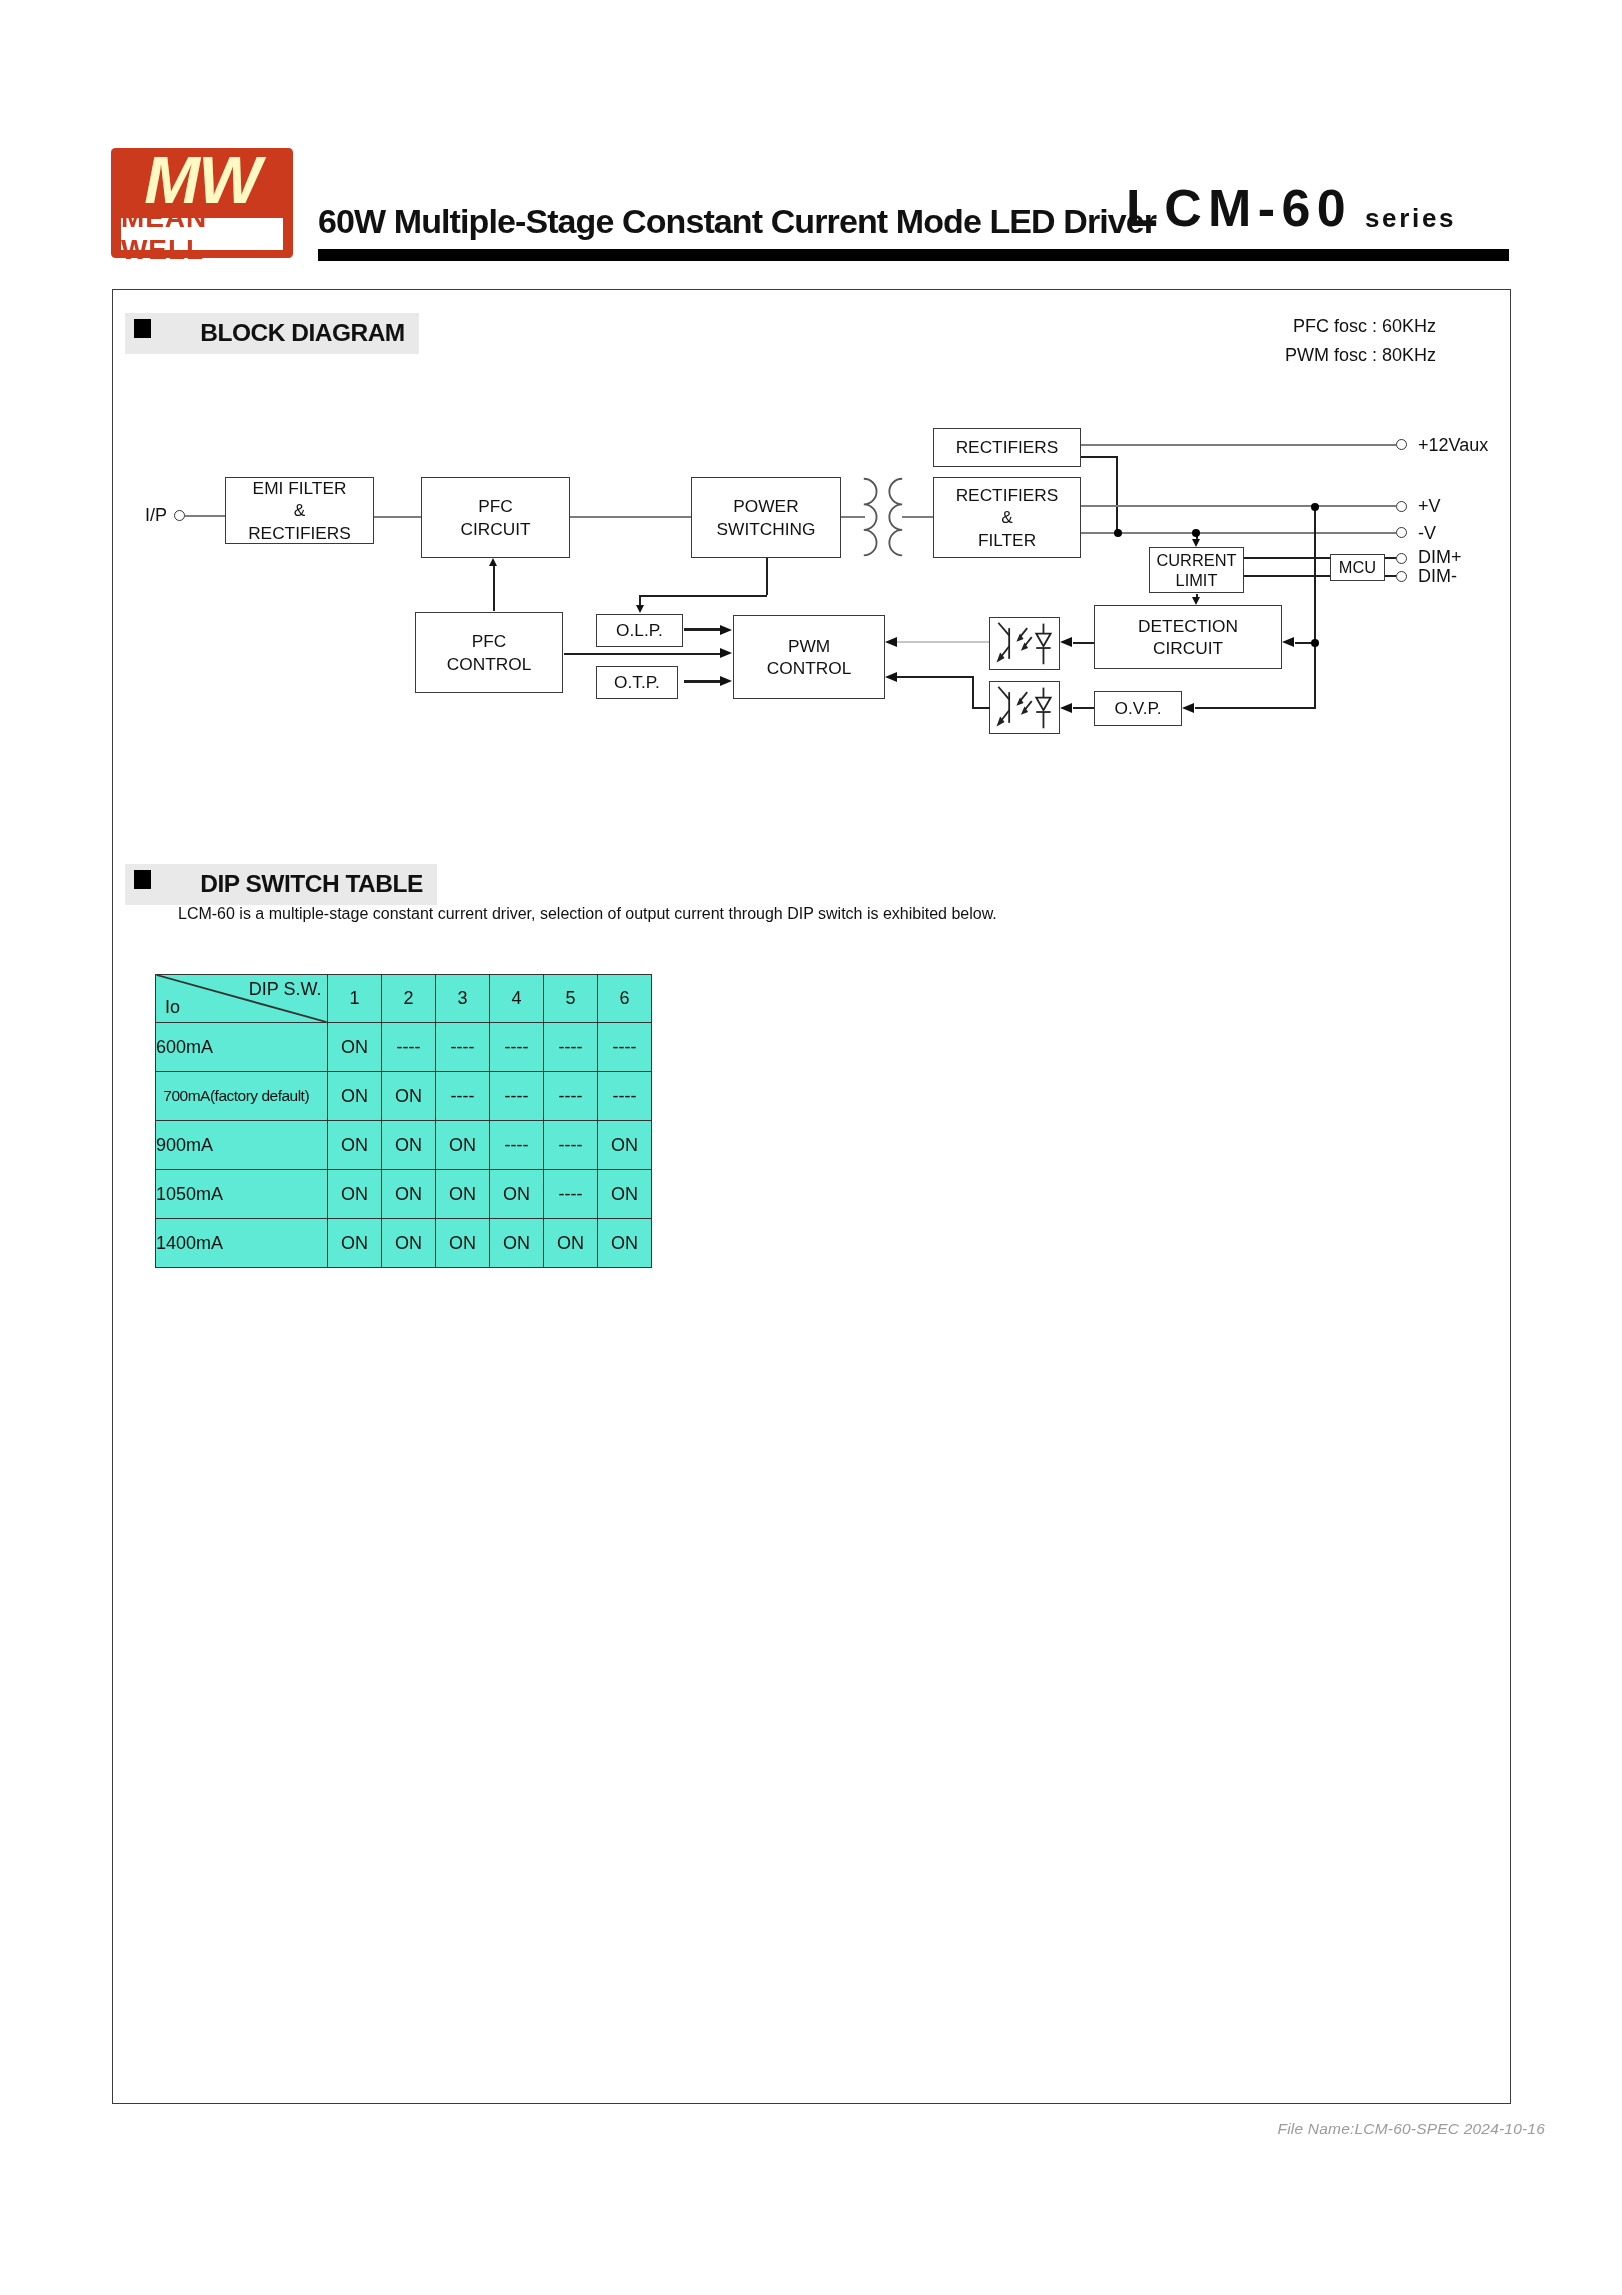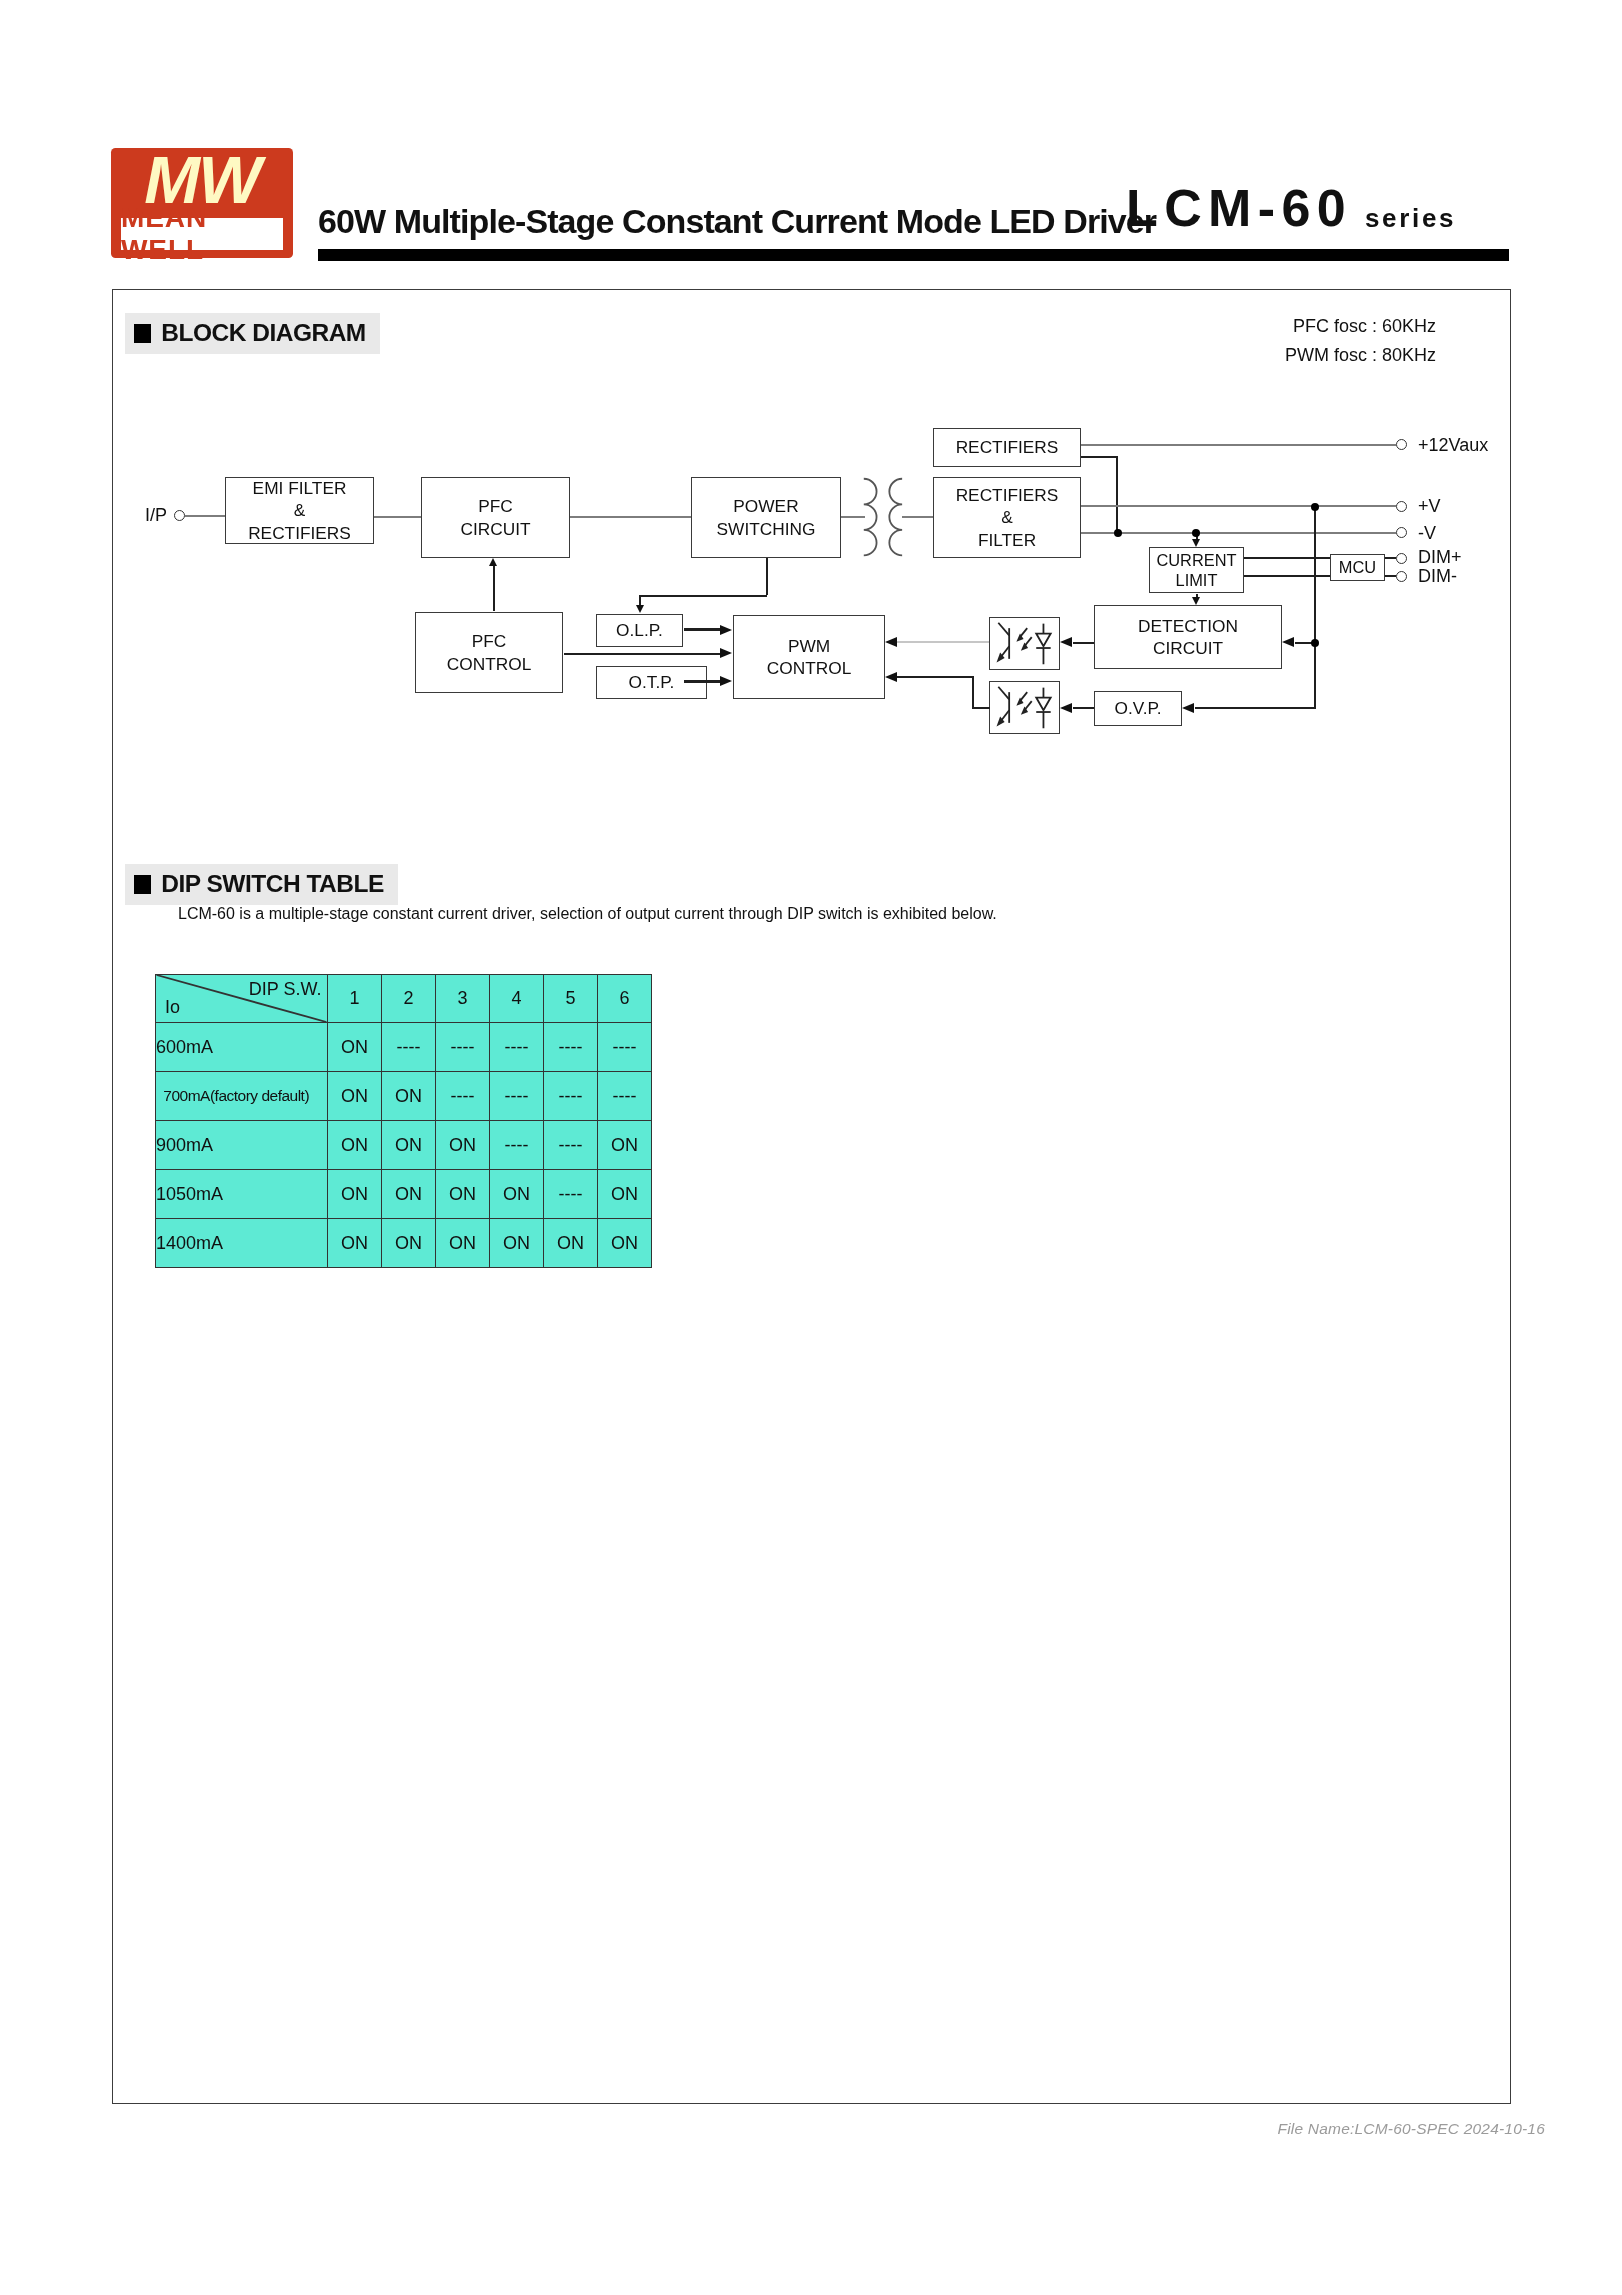--- a/index.html
+++ b/index.html
@@ -14,21 +14,21 @@
         display:flex;align-items:center;justify-content:center;}
   .logo .band span{color:#cc3a1e;font-weight:bold;font-size:28px;letter-spacing:0.9px;}
   .doc-title{position:absolute;left:318px;top:202px;font-size:34px;font-weight:bold;letter-spacing:-0.9px;}
   .model-wrap{position:absolute;left:1126px;top:182px;display:flex;align-items:flex-end;}
   .model{font-size:52px;font-weight:bold;letter-spacing:6.4px;line-height:1;}
   .series{font-size:26px;font-weight:bold;letter-spacing:2.7px;line-height:1;margin-left:12.7px;margin-bottom:2.7px;}
   .title-bar{position:absolute;left:318px;top:249px;width:1191px;height:11.8px;background:#000;}
   
   .frame{position:absolute;left:112px;top:289px;width:1397px;height:1813px;border:1.8px solid #3c3c3c;background:#fff;}
   
-  .sec-head{position:absolute;background:#e9e9e9;display:flex;align-items:center;padding:6.4px 14.5px 6.4px 9px;}
+  .sec-head{position:absolute;background:#e9e9e9;display:flex;padding:6.4px 14.5px 6.4px 9px;gap:39px;}
   .sec-head .sq{width:17.3px;height:19px;background:#000;margin-right:10px;}
   .sec-head .txt{font-size:24.5px;font-weight:bold;letter-spacing:-0.5px;}
   .fosc{position:absolute;left:1127px;width:309px;text-align:right;font-size:18px;}
   .intro{position:absolute;left:178px;top:905px;font-size:16px;}
   
   .dbox{position:absolute;box-sizing:border-box;border:1.8px solid #3a3a3a;background:#fff;
         display:flex;flex-direction:column;align-items:center;justify-content:center;
         font-size:17.3px;line-height:1.3;text-align:center;}
   .hline,.vline{position:absolute;background:#7d7d7d;}
   .dk{background:#1f1f1f;}
@@ -107,21 +107,21 @@
     <span>&amp;</span>
     <span>FILTER</span>
   </div>
   <div class="dbox" style="left:415px;top:612px;width:148px;height:81px;">
     <span>PFC</span>
     <span>CONTROL</span>
   </div>
   <div class="dbox" style="left:596px;top:614px;width:87px;height:33px;">
     <span>O.L.P.</span>
   </div>
-  <div class="dbox" style="left:596px;top:666px;width:111px;height:33px;">
+  <div class="dbox" style="left:596px;top:666px;width:82px;height:33px;">
     <span>O.T.P.</span>
   </div>
   <div class="dbox" style="left:733px;top:615px;width:152px;height:84px;">
     <span>PWM</span>
     <span>CONTROL</span>
   </div>
   <div class="dbox" style="left:1094px;top:605px;width:188px;height:64px;">
     <span>DETECTION</span>
     <span>CIRCUIT</span>
   </div>

